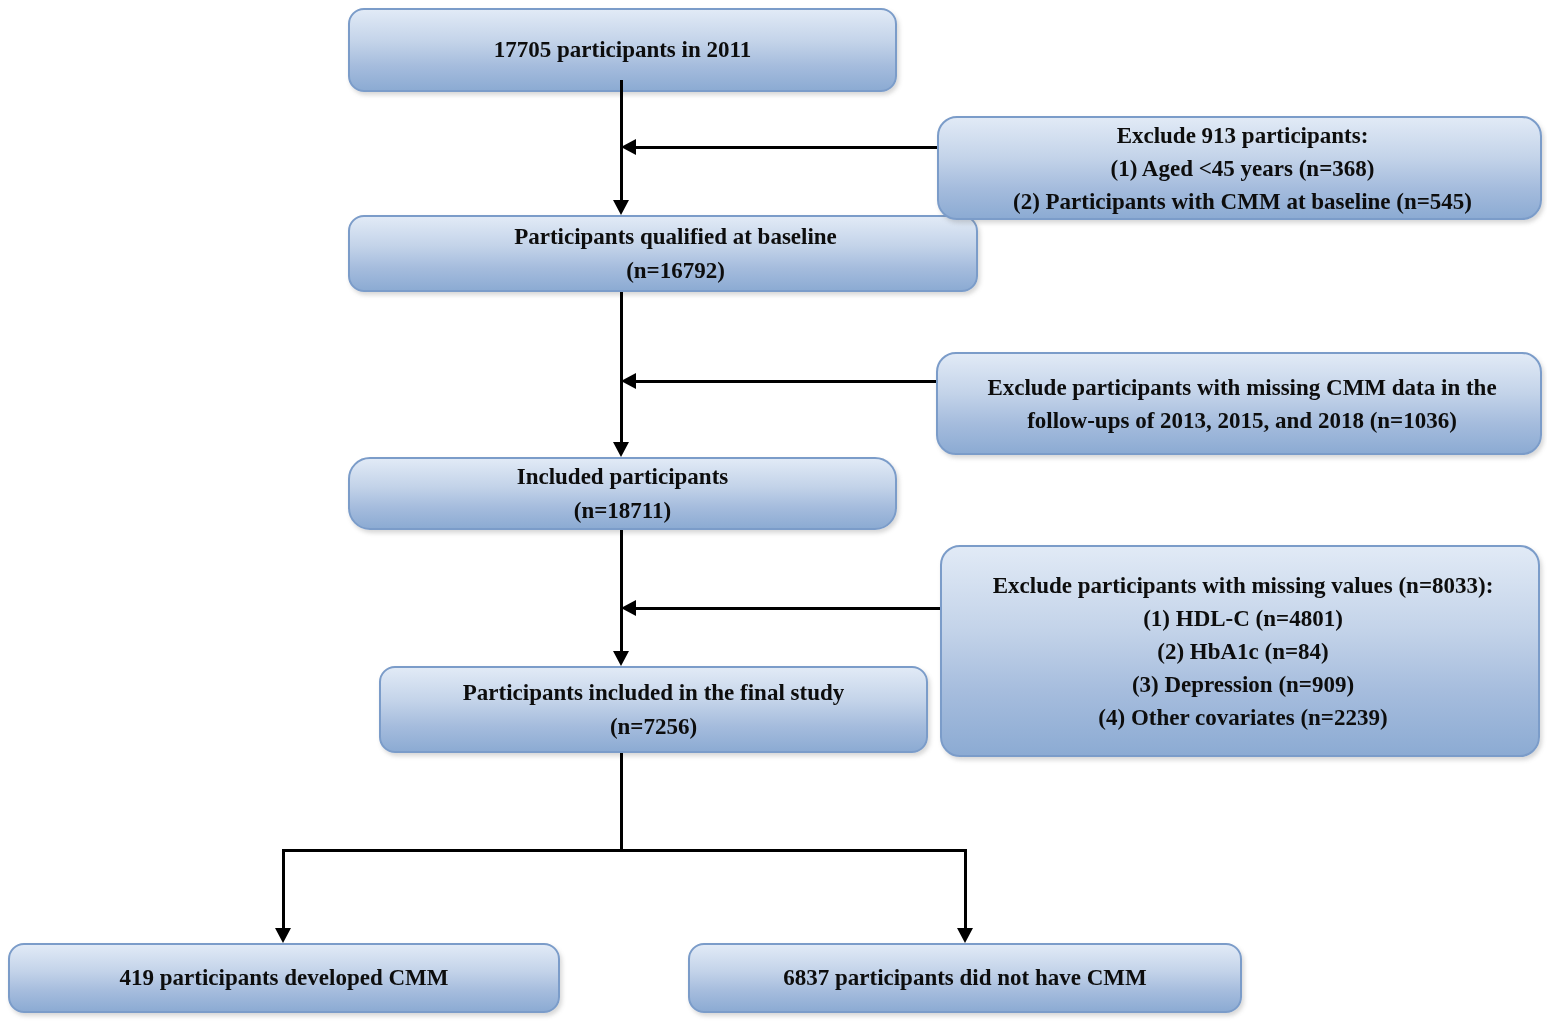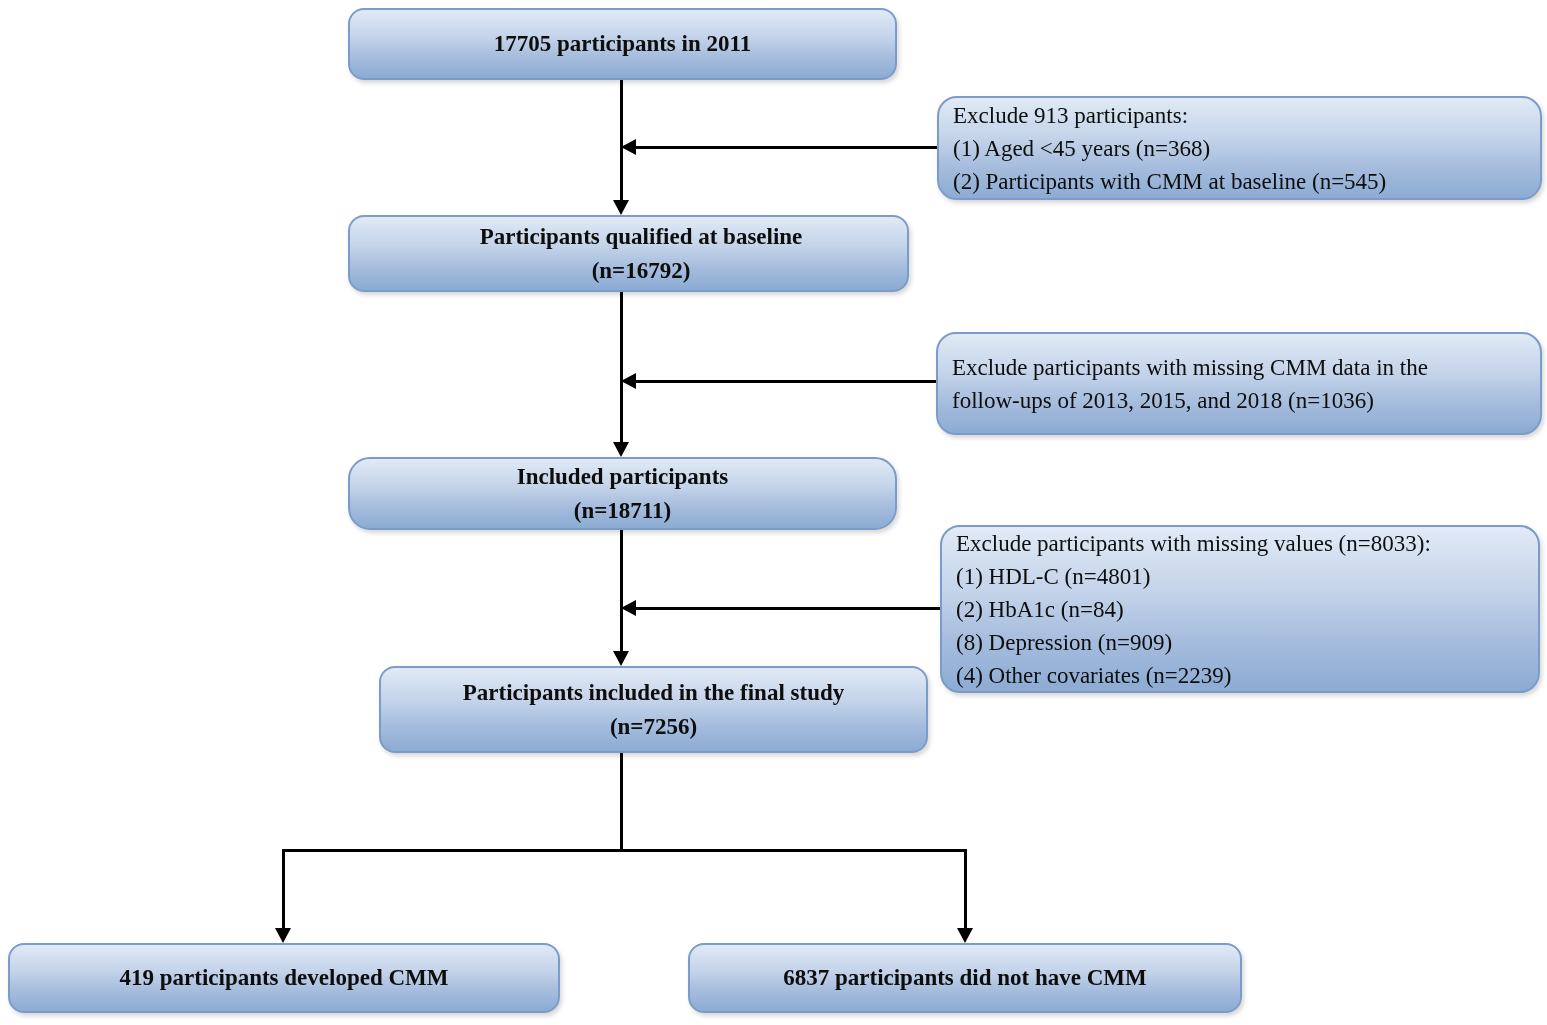--- a/index.html
+++ b/index.html
@@ -35,27 +35,28 @@
   .excl-box {
     position: absolute;
     box-sizing: border-box;
     background: linear-gradient(180deg, #e1eaf6 0%, #c3d3e9 40%, #a5bcdd 70%, #8cabd3 100%);
     border: 2px solid #7b9cc9;
     border-radius: 20px;
     box-shadow: 2px 3px 4px rgba(110,110,110,0.28);
     display: flex;
     flex-direction: column;
     justify-content: center;
-    align-items: flex-start;
+    align-items: center;
     text-align: left;
     color: #0d0d0d;
-    font-weight: normal;
+    font-weight: bold;
     font-size: 23px;
     line-height: 33px;
     padding: 4px 8px 4px 14px;
+    margin-top: 20px;
   }
   .line-text { white-space: nowrap; }
   .vline, .hline {
     position: absolute;
     background: #000000;
   }
   .vline { width: 3px; }
   .hline { height: 3px; }
   .arrow-down {
     position: absolute;
@@ -70,25 +71,25 @@
     border-top: 8px solid transparent;
     border-bottom: 8px solid transparent;
     border-right: 15px solid #000000;
   }
 </style>
 </head>
 <body>
 
 <div class="stage">
 
-  <div class="flow-box" style="left:348px; top:8px; width:549px; height:72px;">
+  <div class="flow-box" style="left:348px; top:8px; width:549px; height:84px;">
     <div class="line-text">17705 participants in 2011</div>
   </div>
 
-  <div class="flow-box" style="left:348px; top:215px; width:561px; height:77px;padding-left:25px;">
+  <div class="flow-box" style="left:348px; top:215px; width:630px; height:77px;padding-left:25px;">
     <div class="line-text">Participants qualified at baseline</div>
     <div class="line-text">(n=16792)</div>
   </div>
 
   <div class="flow-box" style="left:348px; top:457px; width:549px; height:73px;border-radius:22px;">
     <div class="line-text">Included participants</div>
     <div class="line-text">(n=18711)</div>
   </div>
 
   <div class="flow-box" style="left:348px; top:666px; width:549px; height:87px;margin-left:31px;">
@@ -100,25 +101,25 @@
     <div class="line-text">Exclude 913 participants:</div>
     <div class="line-text">(1) Aged &lt;45 years (n=368)</div>
     <div class="line-text">(2) Participants with CMM at baseline (n=545)</div>
   </div>
 
   <div class="excl-box" style="left:936px; top:332px; width:606px; height:103px;">
     <div class="line-text">Exclude participants with missing CMM data in the</div>
     <div class="line-text">follow-ups of 2013, 2015, and 2018 (n=1036)</div>
   </div>
 
-  <div class="excl-box" style="left:940px; top:525px; width:600px; height:168px;">
+  <div class="excl-box" style="left:940px; top:525px; width:600px; height:212px;">
     <div class="line-text">Exclude participants with missing values (n=8033):</div>
     <div class="line-text">(1) HDL-C (n=4801)</div>
     <div class="line-text">(2) HbA1c (n=84)</div>
-    <div class="line-text">(8) Depression (n=909)</div>
+    <div class="line-text">(3) Depression (n=909)</div>
     <div class="line-text">(4) Other covariates (n=2239)</div>
   </div>
 
   <div class="flow-box" style="left:8px; top:943px; width:552px; height:70px;justify-content:center;">
     <div class="line-text">419 participants developed CMM</div>
   </div>
 
   <div class="flow-box" style="left:688px; top:943px; width:554px; height:70px;">
     <div class="line-text">6837 participants did not have CMM</div>
   </div>

